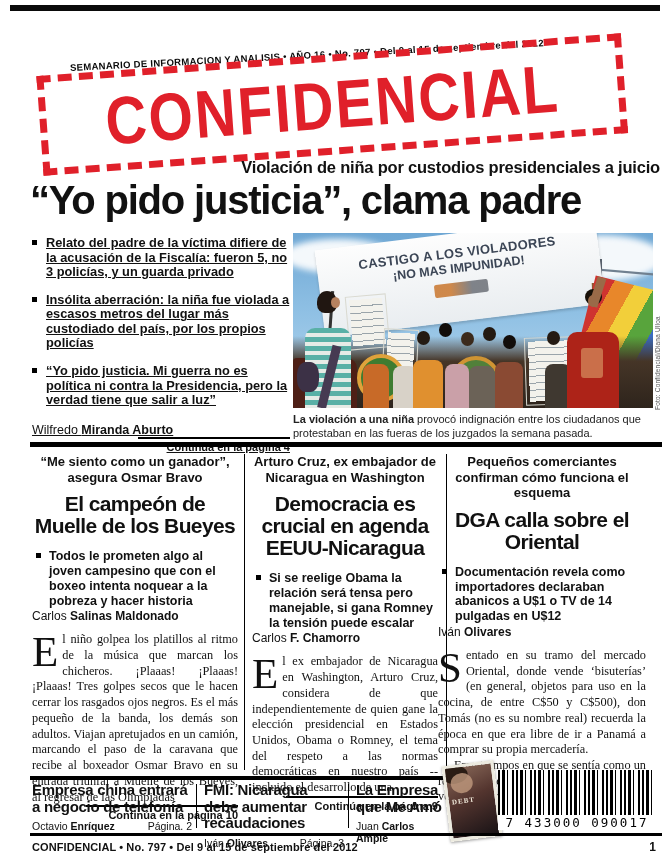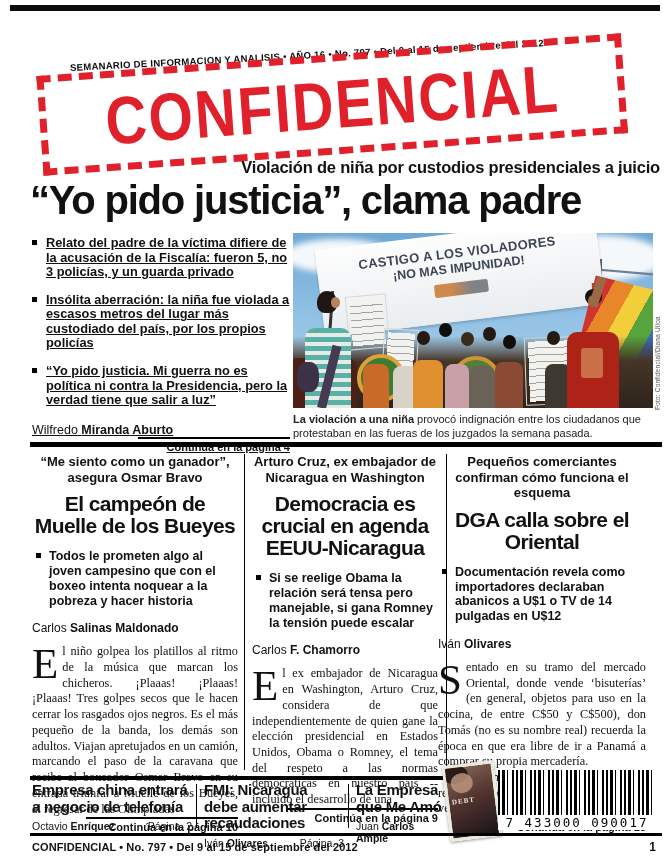--- a/index.html
+++ b/index.html
@@ -56,21 +56,21 @@
   .rule-3{left:30px;top:833px;width:632px;height:3px;}
   .vrule{background:#000;width:1px;}
 
   
   .col{top:454px;height:318px;display:flex;flex-direction:column;}
   .col-kicker{font-weight:bold;font-size:13px;line-height:1.2;text-align:center;}
   .col-headline{margin-top:8px;font-weight:800;font-size:21px;line-height:1.05;
                 letter-spacing:-.6px;text-align:center;}
   .col-bullet{margin-top:12px;display:flex;gap:8px;font-weight:bold;font-size:12.5px;
               line-height:1.18;padding:0 4px;}
-  .col-byline{margin-top:13px;font-size:12px;}
+  .col-byline{margin-top:1px;font-size:12px;}
   .col-body{margin-top:9px;font-family:"Liberation Serif",serif;font-size:12.3px;
             line-height:1.28;text-align:justify;}
   .dropcap{float:left;font-family:"Liberation Serif",serif;font-size:43px;line-height:.8;
            padding:3px 4px 0 0;}
   .p2{font-family:"Liberation Serif",serif;font-size:12.3px;line-height:1.28;
       text-align:justify;text-indent:16px;}
   .col-cont{margin-top:auto;align-self:flex-end;border-top:2px solid #000;padding-top:2px;
             font-weight:bold;font-size:11px;width:152px;text-align:right;}
 
   

